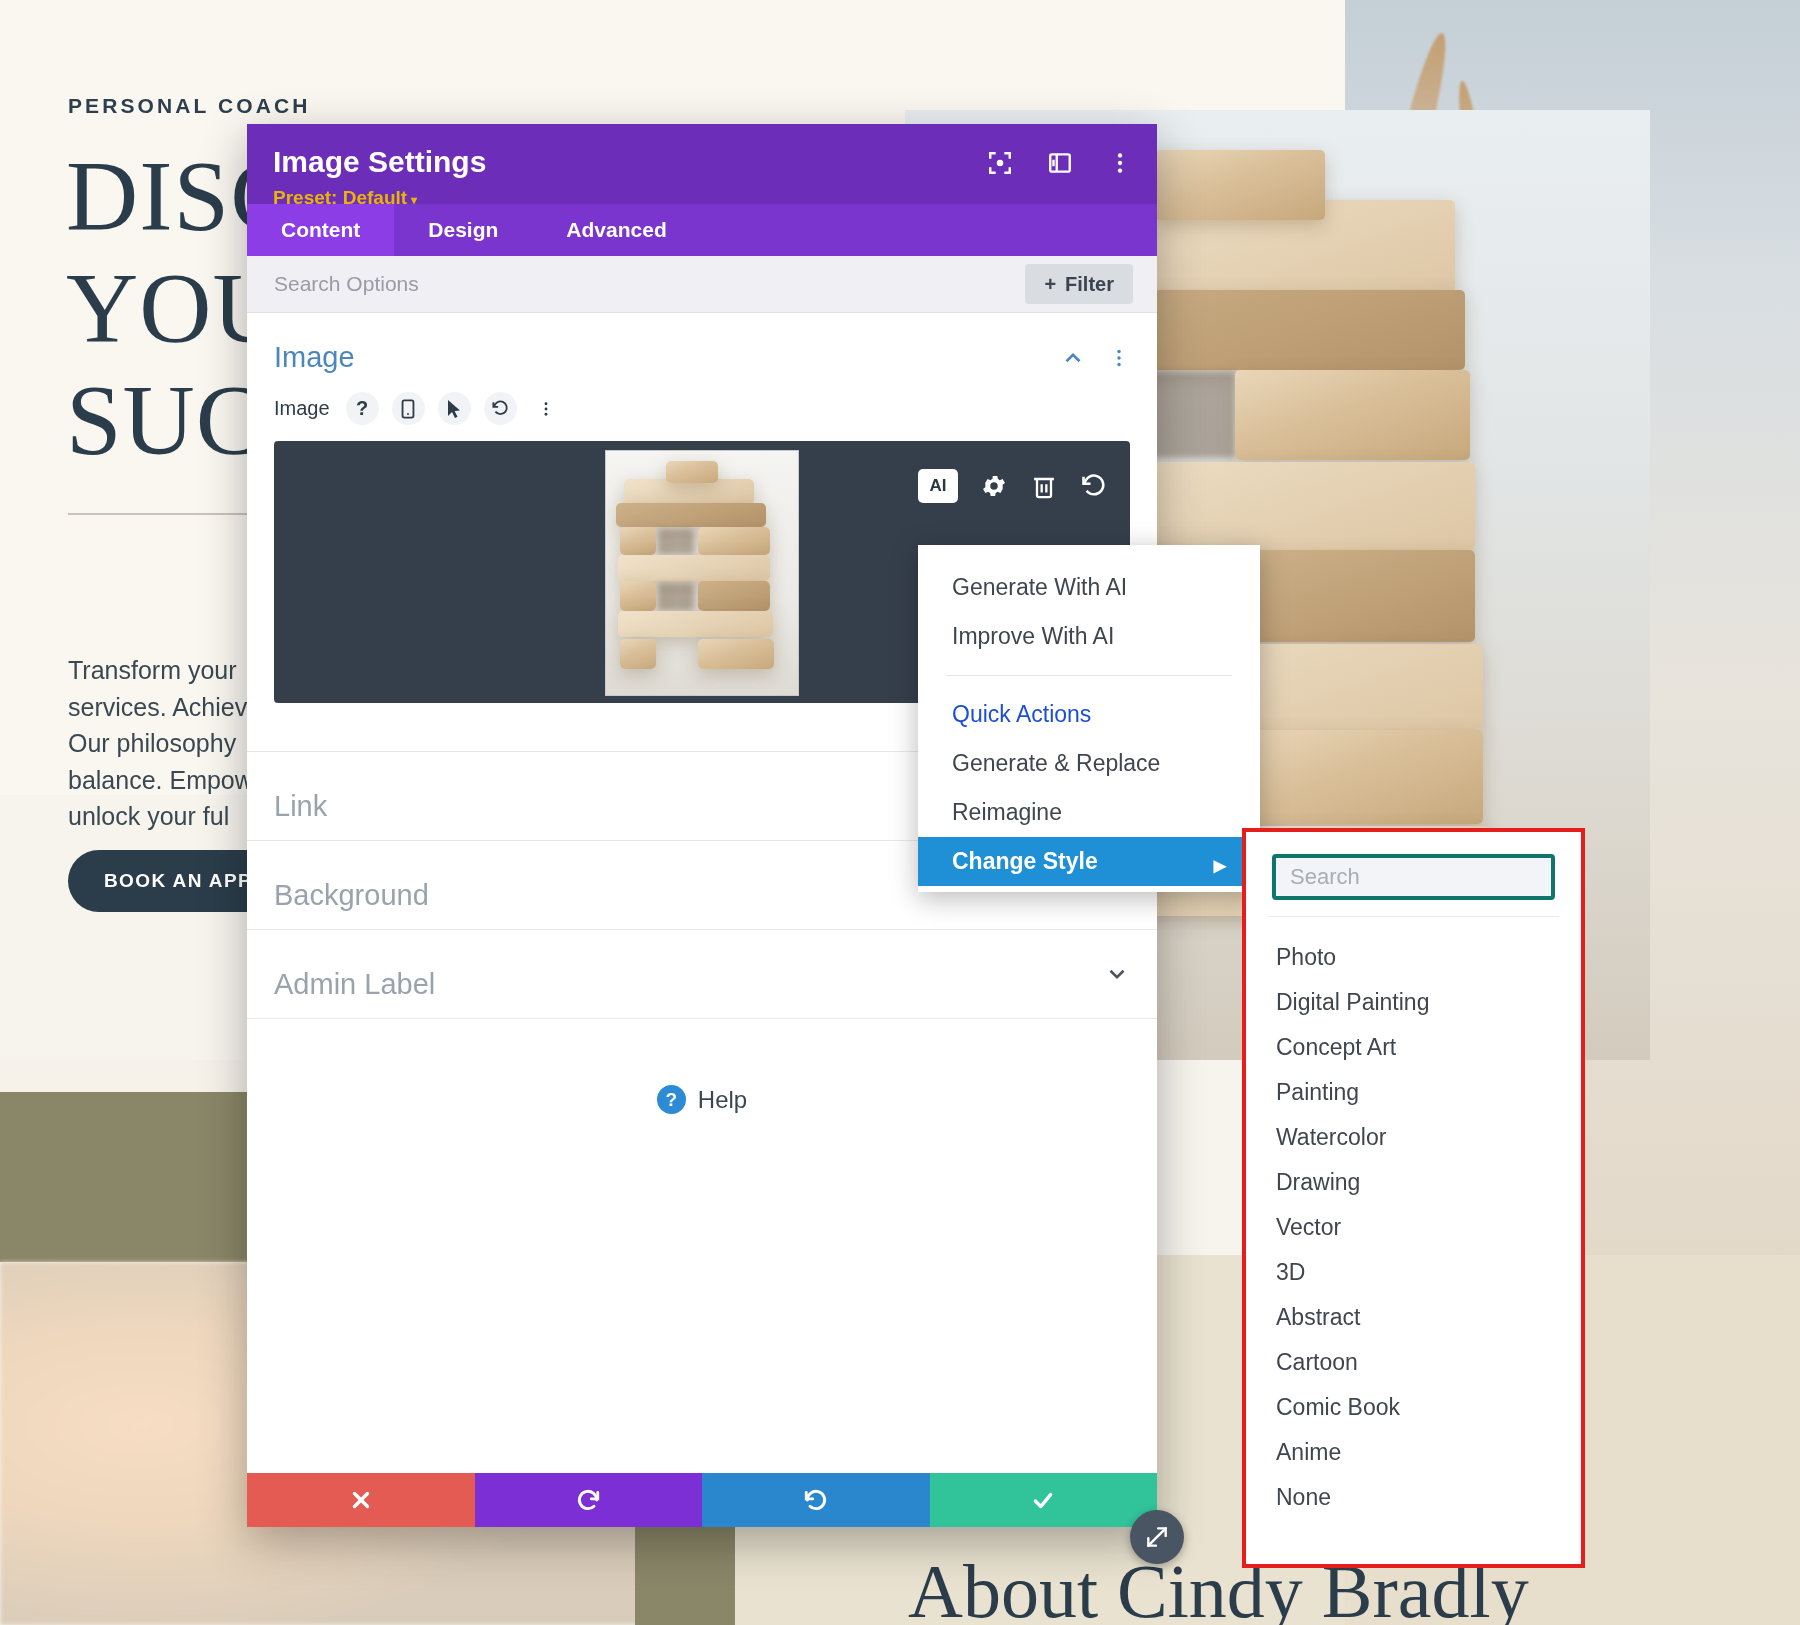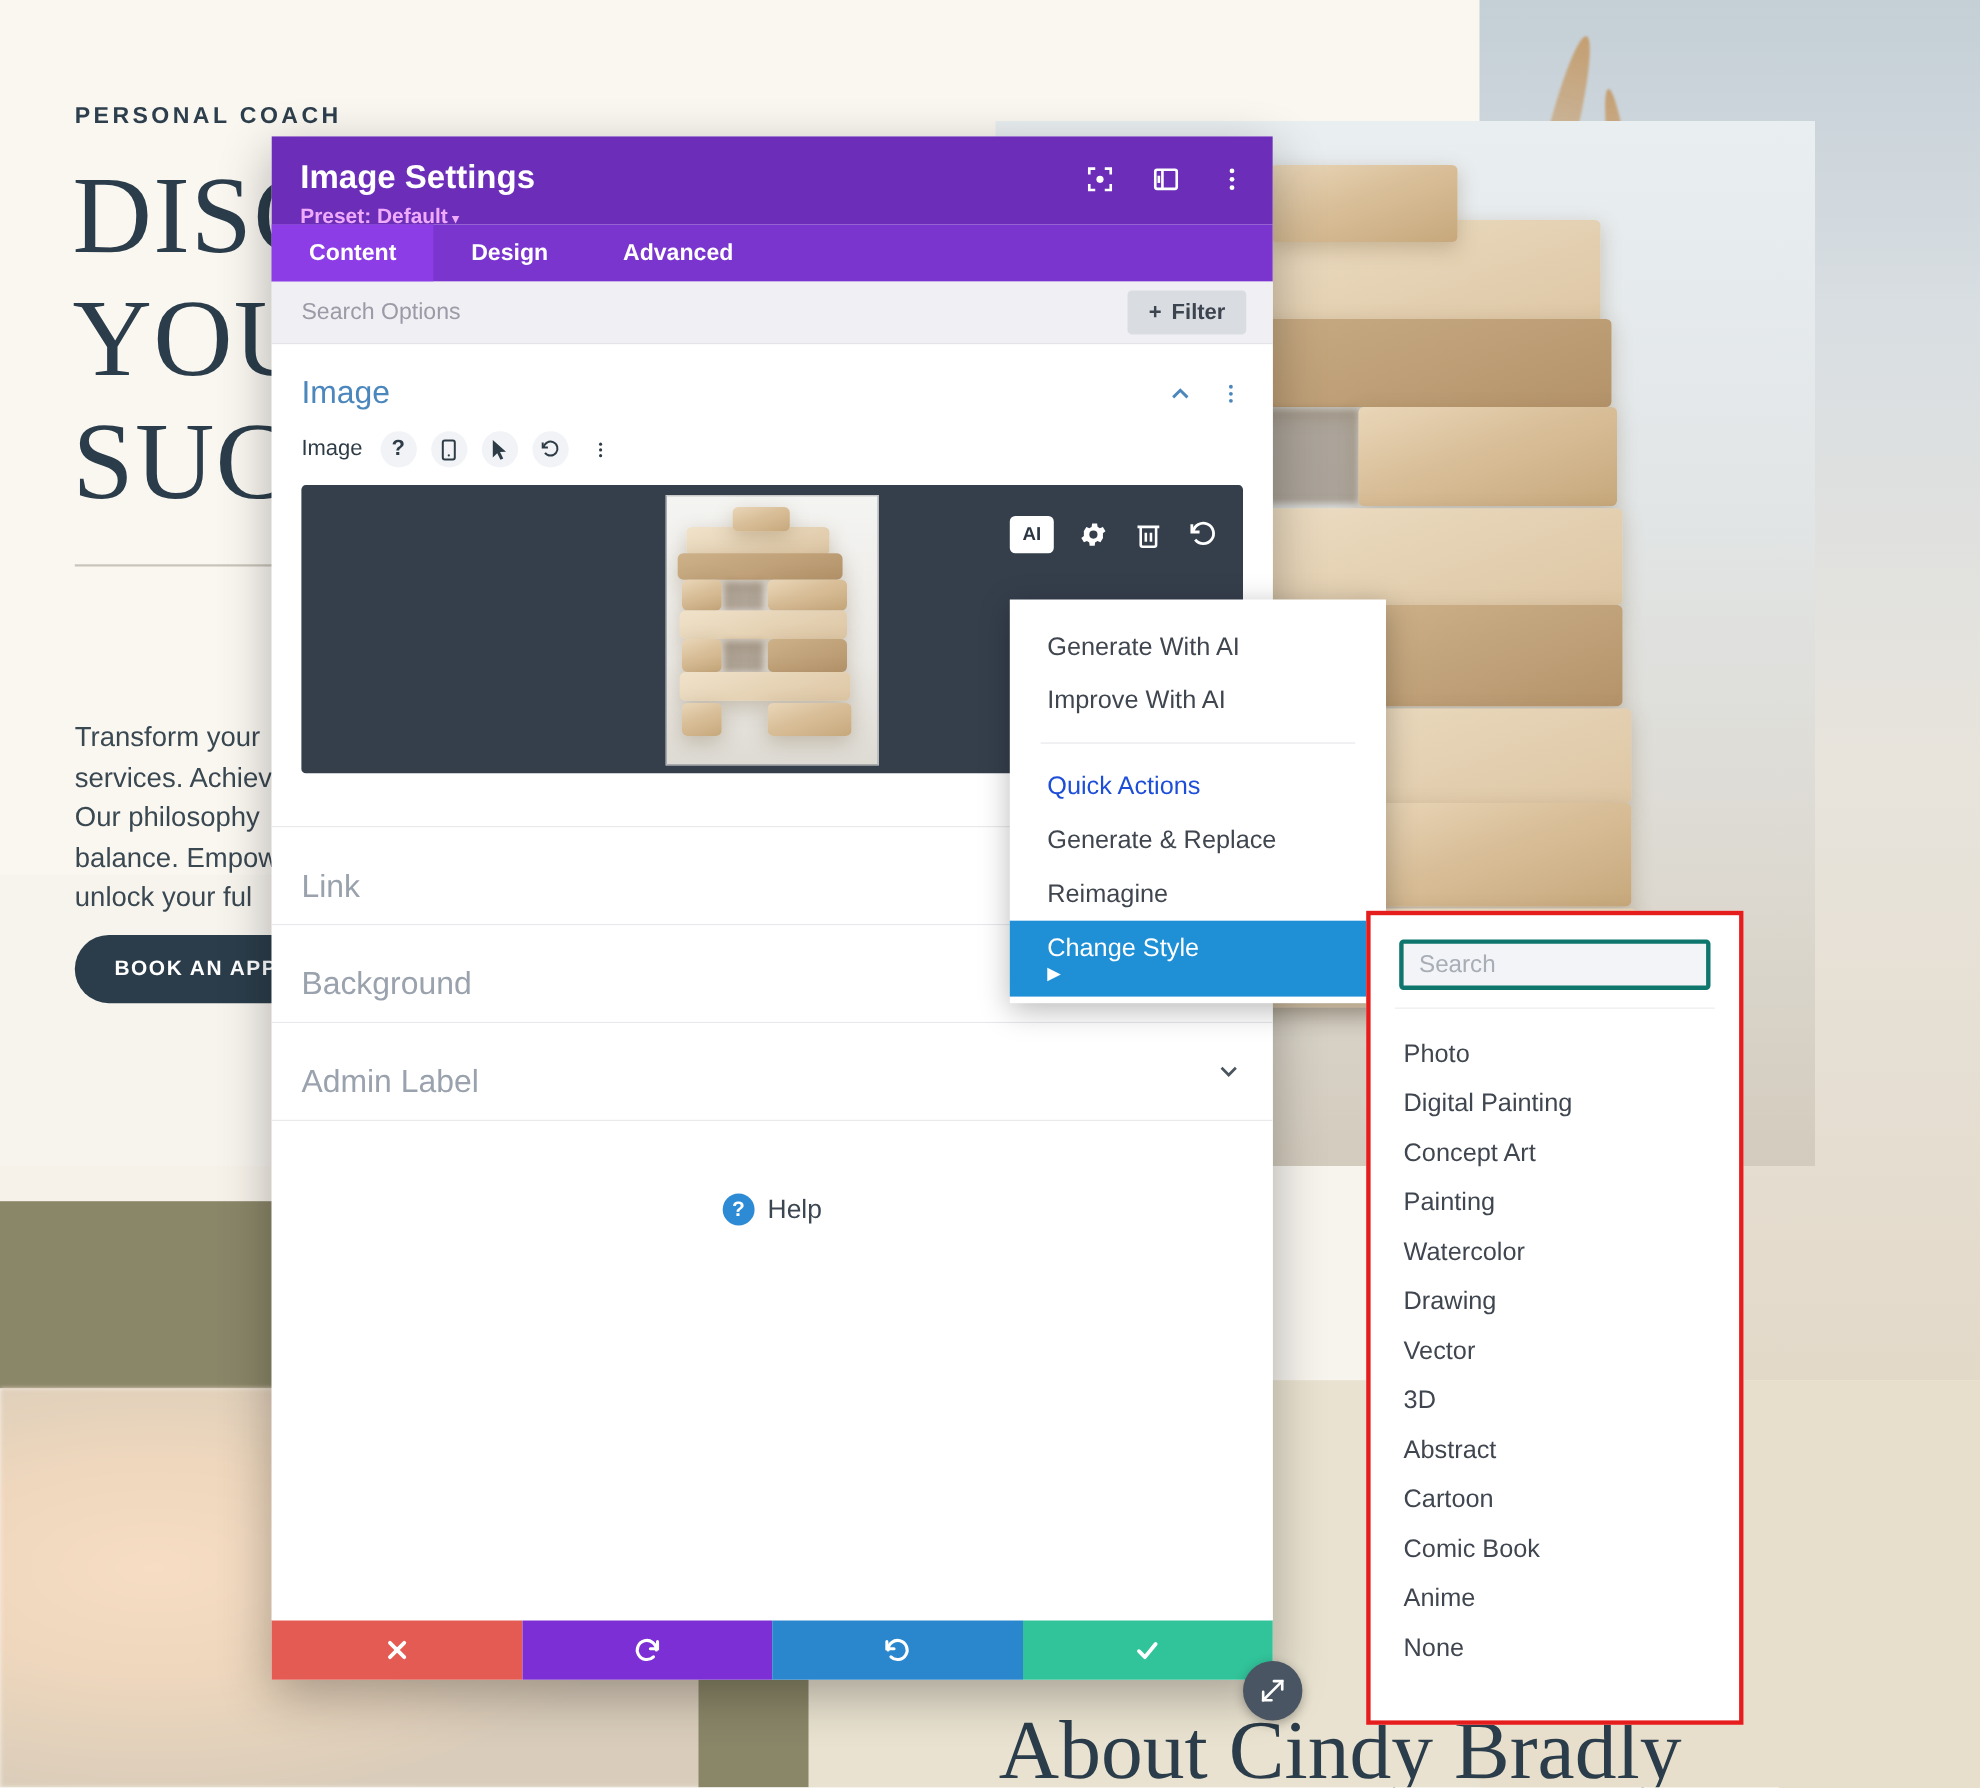--- a/index.html
+++ b/index.html
@@ -134,21 +134,21 @@
     z-index: 40;
   }
   .modal-header {
     background: #6c2eb9; color: #fff;
     padding: 22px 26px 16px 26px;
     position: relative;
     height: 80px; box-sizing: border-box;
   }
   .modal-title { font-size: 30px; font-weight: bold; line-height: 1.05; }
   .modal-preset {
-    font-size: 19px; margin-top: 9px; color: #f0abfc; font-weight: bold;
+    font-size: 19px; margin-top: 9px; color: #eab308; font-weight: bold;
   }
   .modal-preset .caret { font-size: 12px; margin-left: 4px; }
   .header-icons {
     position: absolute; right: 24px; top: 26px;
     display: flex; gap: 34px; align-items: center;
   }
   .hdr-ico { width: 26px; height: 26px; cursor: pointer; display:block; }
 
   .tabs {
     background: #7b35cf; display: flex; height: 52px;
@@ -262,22 +262,22 @@
     width: 342px; background: #fff;
     box-shadow: 0 6px 26px rgba(0,0,0,.28);
     z-index: 70; padding: 18px 0 6px 0;
   }
   .ctx-item {
     padding: 11px 34px; font-size: 23px; color: #40464f; cursor: pointer;
   }
   .ctx-item.label { color: #1d4ed8; cursor: default; }
   .ctx-sep { height: 1px; background: #e6e6e9; margin: 14px 28px; }
   .ctx-item.active {
-    background: #1f8fd6; color: #fff; font-weight: normal;
-    display: flex; align-items: flex-start; justify-content: space-between; flex-direction: column;
+    background: #1f8fd6; color: #fff; font-weight: bold;
+    display: flex; align-items: flex-end; justify-content: space-between;
   }
   .ctx-item.active .arrow { font-size: 16px; }
 
   
   .sub-menu {
     position: absolute; left: 1242px; top: 828px;
     width: 343px; height: 740px;
     background: #fff; border: 4px solid #e51d1d;
     z-index: 80; box-sizing: border-box;
     display: flex; flex-direction: column;

